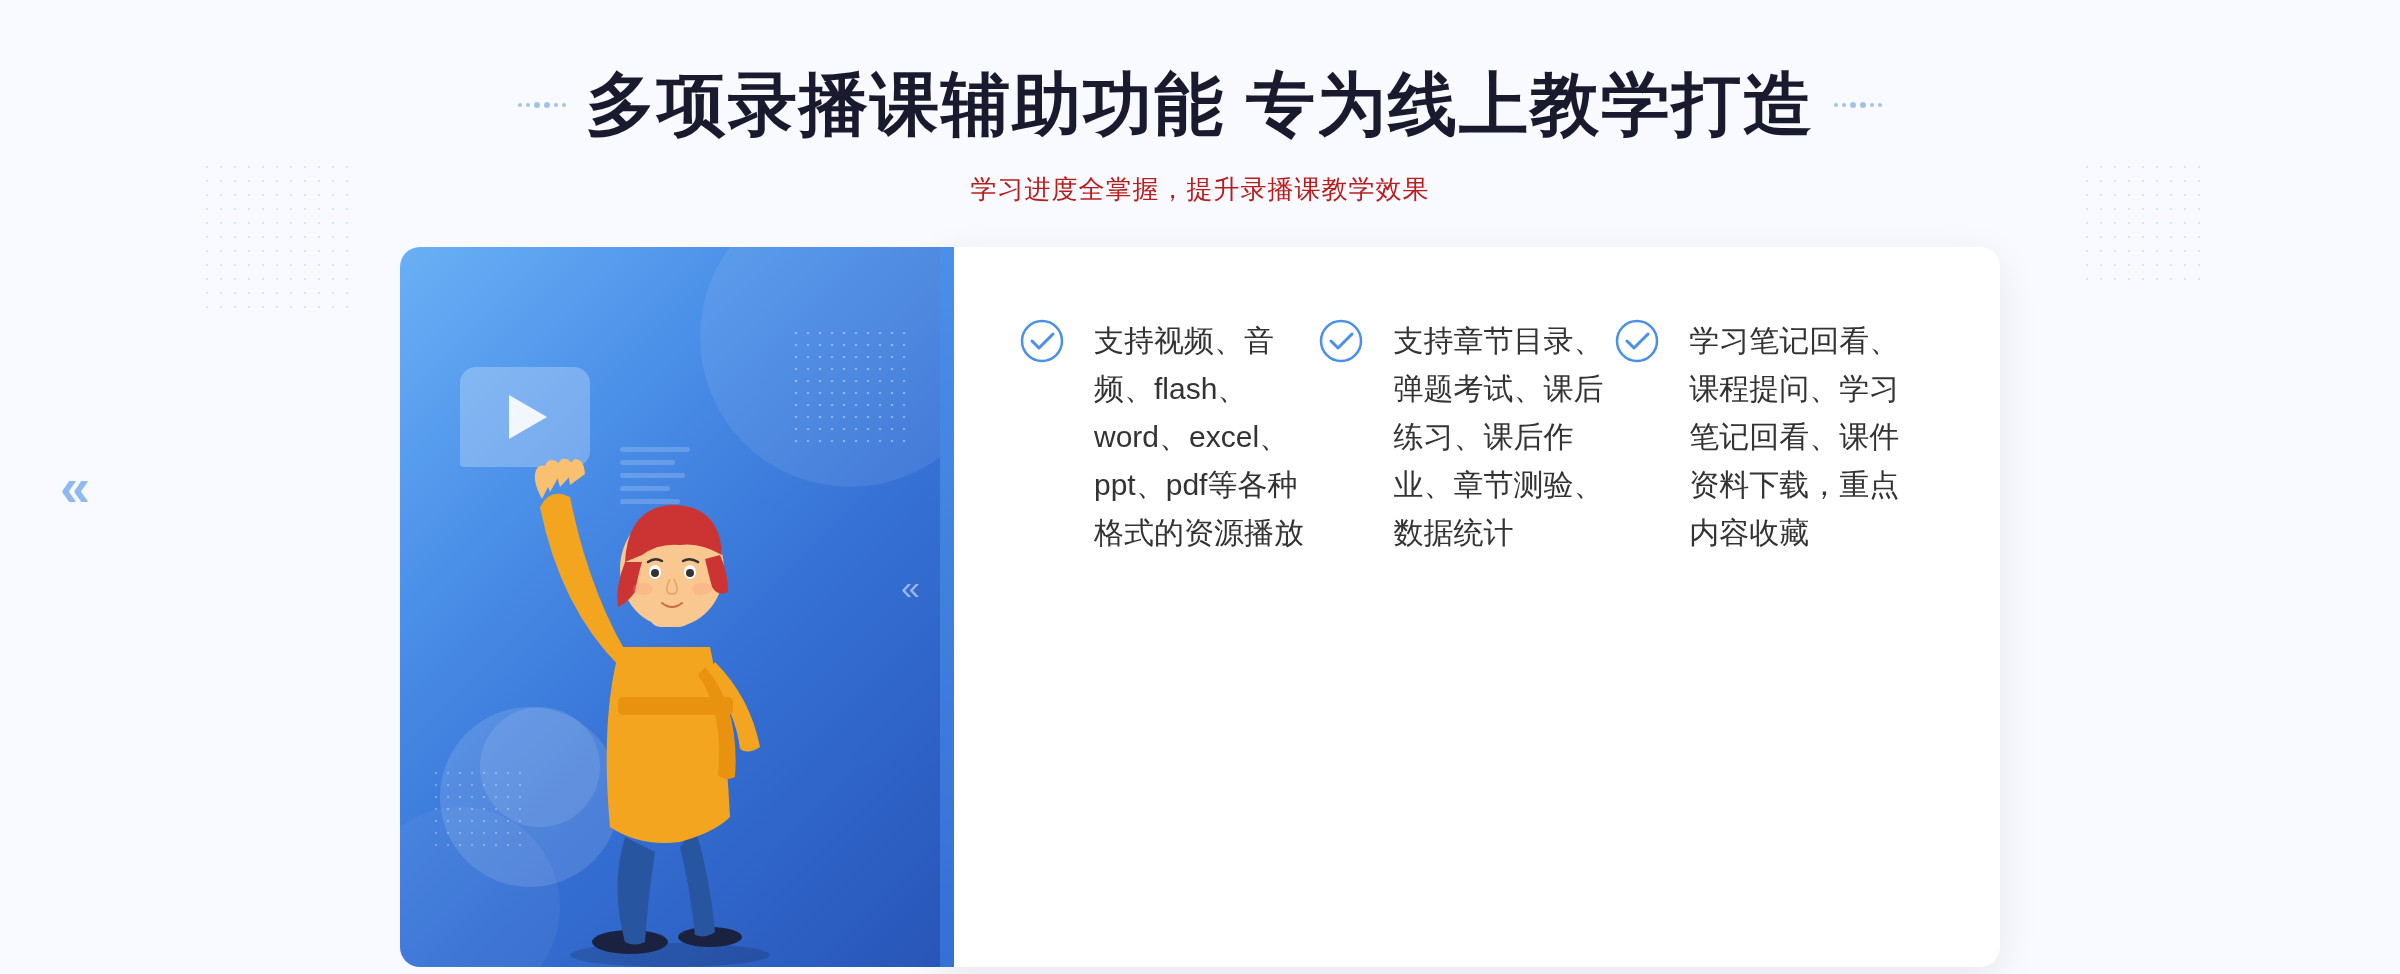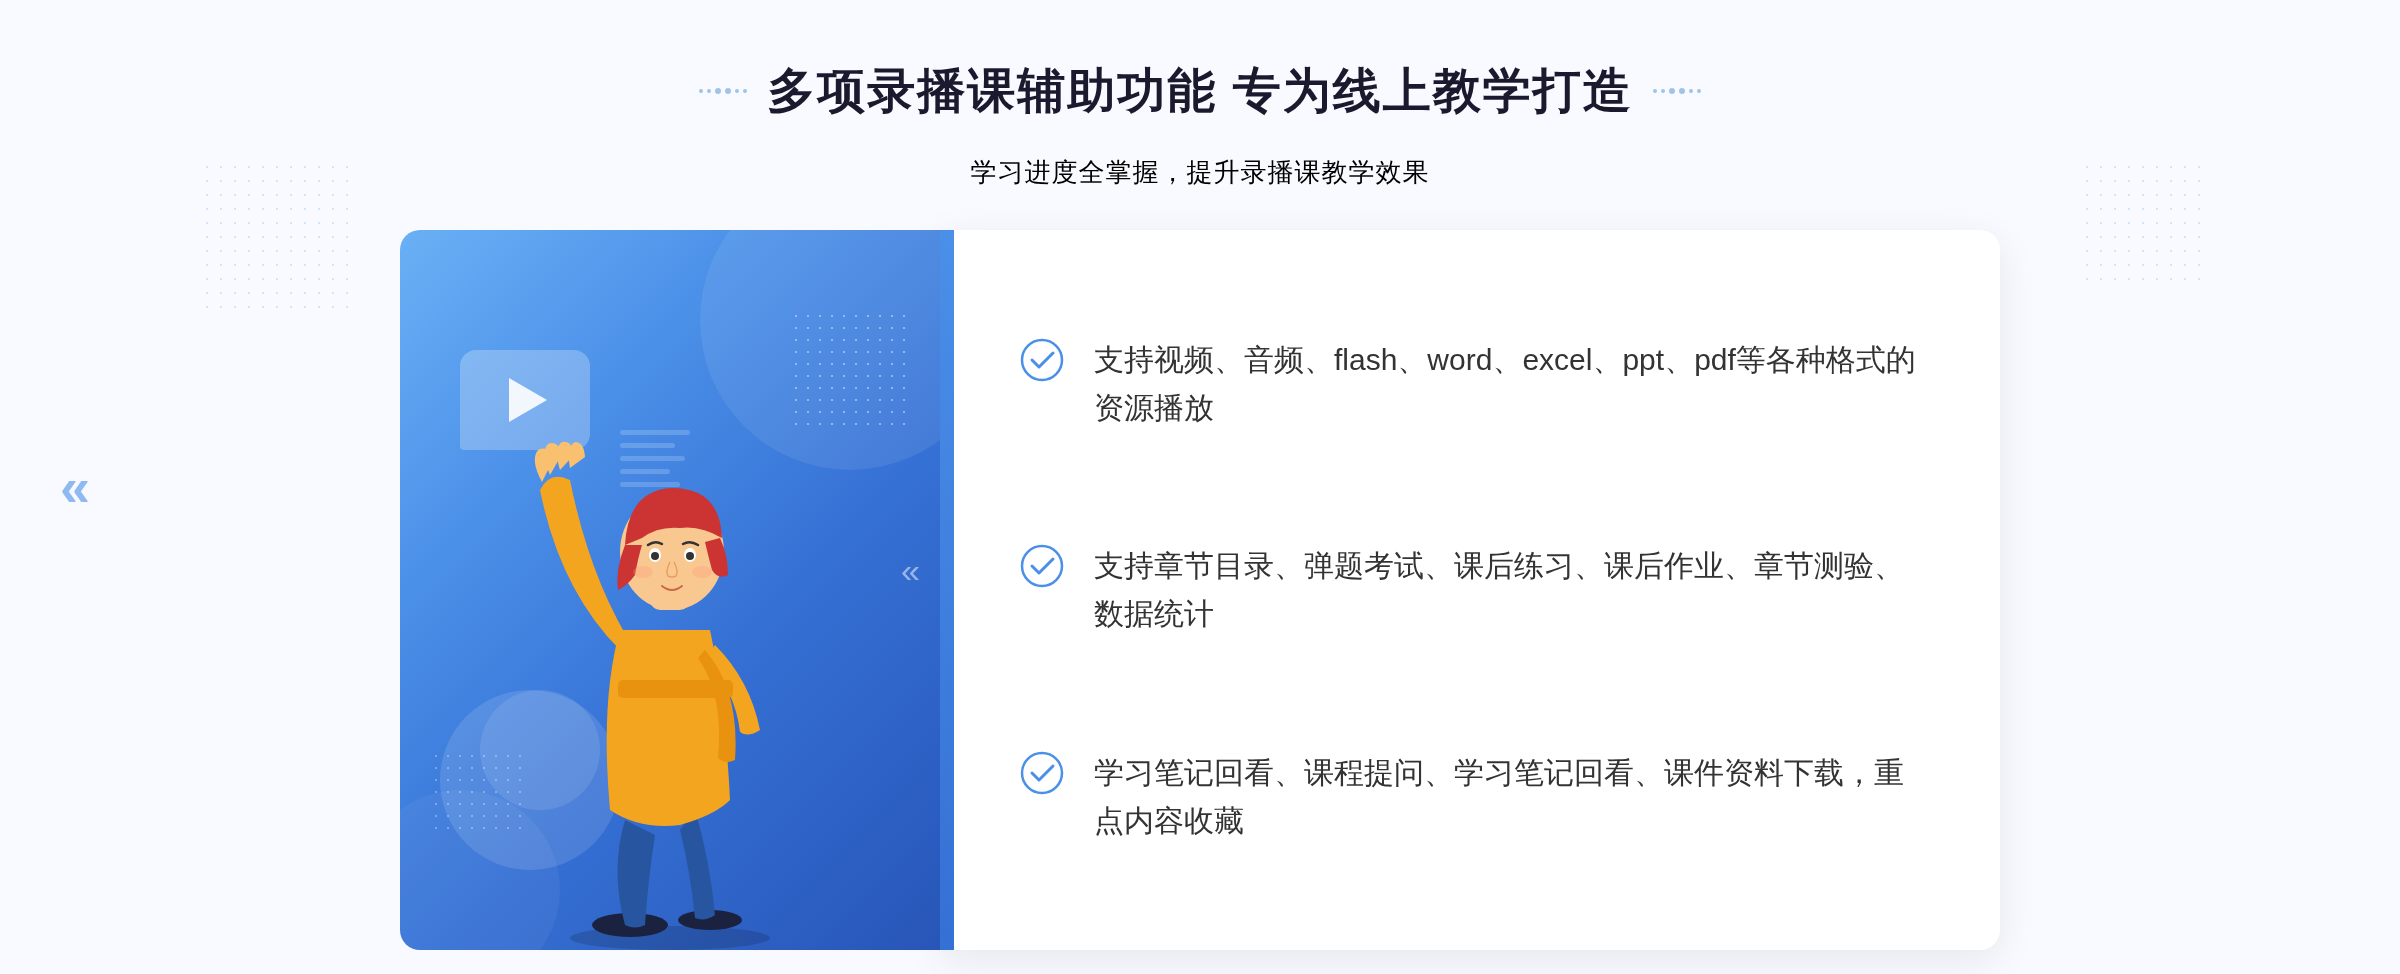--- a/index.html
+++ b/index.html
@@ -79,31 +79,31 @@
       border-radius: 50%;
       display: inline-block;
     }
 
     .header-dots .dot-small {
       width: 4px;
       height: 4px;
     }
 
     .main-title {
-      font-size: 48px;
+      font-size: 69px;
       font-weight: 600;
       color: #1a1a2e;
       letter-spacing: 2px;
       line-height: 1.3;
     }
 
     .sub-title {
       font-size: 26px;
-      color: #000000;
-      margin-top: 33px;
+      color: #b91c1c;
+      margin-top: 22px;
       font-weight: 400;
       letter-spacing: 1px;
     }
 
     
     .content-area {
       display: flex;
       width: 1600px;
       height: 720px;
       position: relative;
@@ -234,21 +234,21 @@
       height: 560px;
     }
 
     
     .features-panel {
       flex: 1;
       background: #ffffff;
       border-radius: 0 20px 20px 0;
       padding: 50px 80px;
       display: flex;
-      flex-direction: column;
+      flex-direction: row;
       justify-content: space-around;
       box-shadow: 0 10px 40px rgba(0,0,0,0.08);
     }
 
     .feature-item {
       display: flex;
       align-items: flex-start;
       gap: 30px;
       padding: 20px 0;
     }

